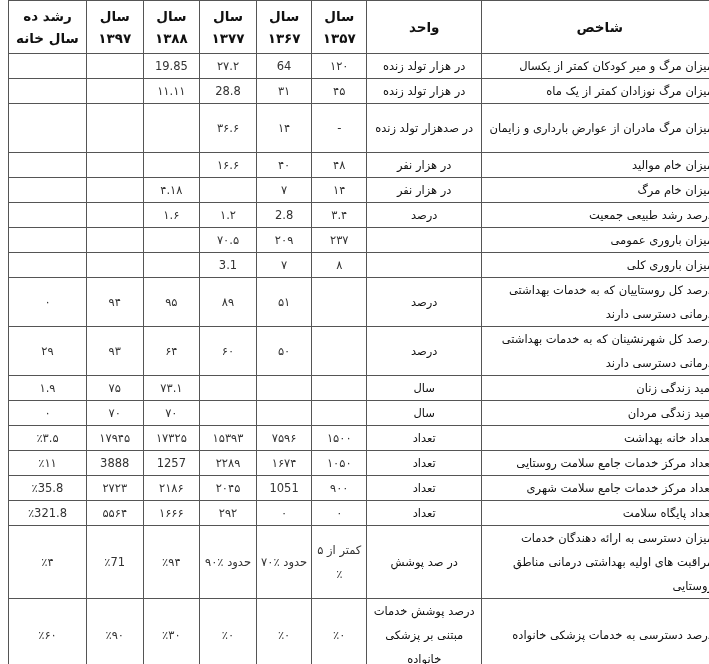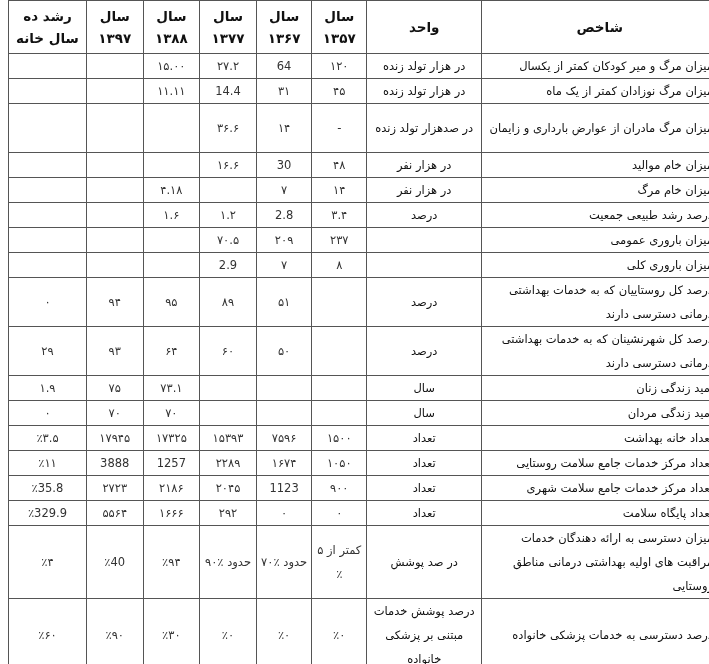--- a/index.html
+++ b/index.html
@@ -80,49 +80,49 @@
         </th>
     </tr>
   </thead>
   <tbody id="tbody">
       <tr class="r1">
         <td class="indicator">میزان مرگ و میر کودکان کمتر از یکسال</td>
         <td class="unit">در هزار تولد زنده</td>
         <td class="num">۱۲۰</td>
         <td class="num">64</td>
         <td class="num">۲۷.۲</td>
-        <td class="num">۱۵.۰۰</td>
+        <td class="num">19.85</td>
         <td class="num"></td>
         <td class="num"></td>
       </tr>
       <tr class="r1">
         <td class="indicator">میزان مرگ نوزادان کمتر از یک ماه</td>
         <td class="unit">در هزار تولد زنده</td>
         <td class="num">۴۵</td>
         <td class="num">۳۱</td>
-        <td class="num">14.4</td>
+        <td class="num">28.8</td>
         <td class="num">۱۱.۱۱</td>
         <td class="num"></td>
         <td class="num"></td>
       </tr>
       <tr class="r2">
         <td class="indicator">میزان مرگ مادران از عوارض بارداری و زایمان</td>
         <td class="unit">در صدهزار تولد زنده</td>
         <td class="num">-</td>
         <td class="num">۱۴</td>
         <td class="num">۳۶.۶</td>
         <td class="num"></td>
         <td class="num"></td>
         <td class="num"></td>
       </tr>
       <tr class="r1">
         <td class="indicator">میزان خام موالید</td>
         <td class="unit">در هزار نفر</td>
         <td class="num">۴۸</td>
-        <td class="num">30</td>
+        <td class="num">۴۰</td>
         <td class="num">۱۶.۶</td>
         <td class="num"></td>
         <td class="num"></td>
         <td class="num"></td>
       </tr>
       <tr class="r1">
         <td class="indicator">میزان خام مرگ</td>
         <td class="unit">در هزار نفر</td>
         <td class="num">۱۴</td>
         <td class="num">۷</td>
@@ -149,21 +149,21 @@
         <td class="num">۷۰.۵</td>
         <td class="num"></td>
         <td class="num"></td>
         <td class="num"></td>
       </tr>
       <tr class="r1">
         <td class="indicator">میزان باروری کلی</td>
         <td class="unit"></td>
         <td class="num">۸</td>
         <td class="num">۷</td>
-        <td class="num">2.9</td>
+        <td class="num">3.1</td>
         <td class="num"></td>
         <td class="num"></td>
         <td class="num"></td>
       </tr>
       <tr class="r2">
         <td class="indicator">درصد کل روستاییان که به خدمات بهداشتی درمانی دسترسی دارند</td>
         <td class="unit">درصد</td>
         <td class="num"></td>
         <td class="num">۵۱</td>
         <td class="num">۸۹</td>
@@ -218,44 +218,44 @@
         <td class="num">۱۶۷۴</td>
         <td class="num">۲۲۸۹</td>
         <td class="num">1257</td>
         <td class="num">3888</td>
         <td class="num">٪۱۱</td>
       </tr>
       <tr class="r1">
         <td class="indicator">تعداد مرکز خدمات جامع سلامت شهری</td>
         <td class="unit">تعداد</td>
         <td class="num">۹۰۰</td>
-        <td class="num">1123</td>
+        <td class="num">1051</td>
         <td class="num">۲۰۴۵</td>
         <td class="num">۲۱۸۶</td>
         <td class="num">۲۷۲۳</td>
         <td class="num">٪35.8</td>
       </tr>
       <tr class="r1">
         <td class="indicator">تعداد پایگاه سلامت</td>
         <td class="unit">تعداد</td>
         <td class="num">۰</td>
         <td class="num">۰</td>
         <td class="num">۲۹۲</td>
         <td class="num">۱۶۶۶</td>
         <td class="num">۵۵۶۴</td>
-        <td class="num">٪329.9</td>
+        <td class="num">٪321.8</td>
       </tr>
       <tr class="r3">
         <td class="indicator">میزان دسترسی به ارائه دهندگان خدمات مراقبت های اولیه بهداشتی درمانی مناطق روستایی</td>
         <td class="unit">در صد پوشش</td>
         <td class="num">کمتر از ۵ ٪</td>
         <td class="num">حدود ٪۷۰</td>
         <td class="num">حدود ٪۹۰</td>
         <td class="num">٪۹۴</td>
-        <td class="num">٪40</td>
+        <td class="num">٪71</td>
         <td class="num">٪۴</td>
       </tr>
       <tr class="r3">
         <td class="indicator">درصد دسترسی به خدمات پزشکی خانواده</td>
         <td class="unit tall-unit">درصد پوشش خدمات مبتنی بر پزشکی خانواده</td>
         <td class="num">٪۰</td>
         <td class="num">٪۰</td>
         <td class="num">٪۰</td>
         <td class="num">٪۳۰</td>
         <td class="num">٪۹۰</td>

